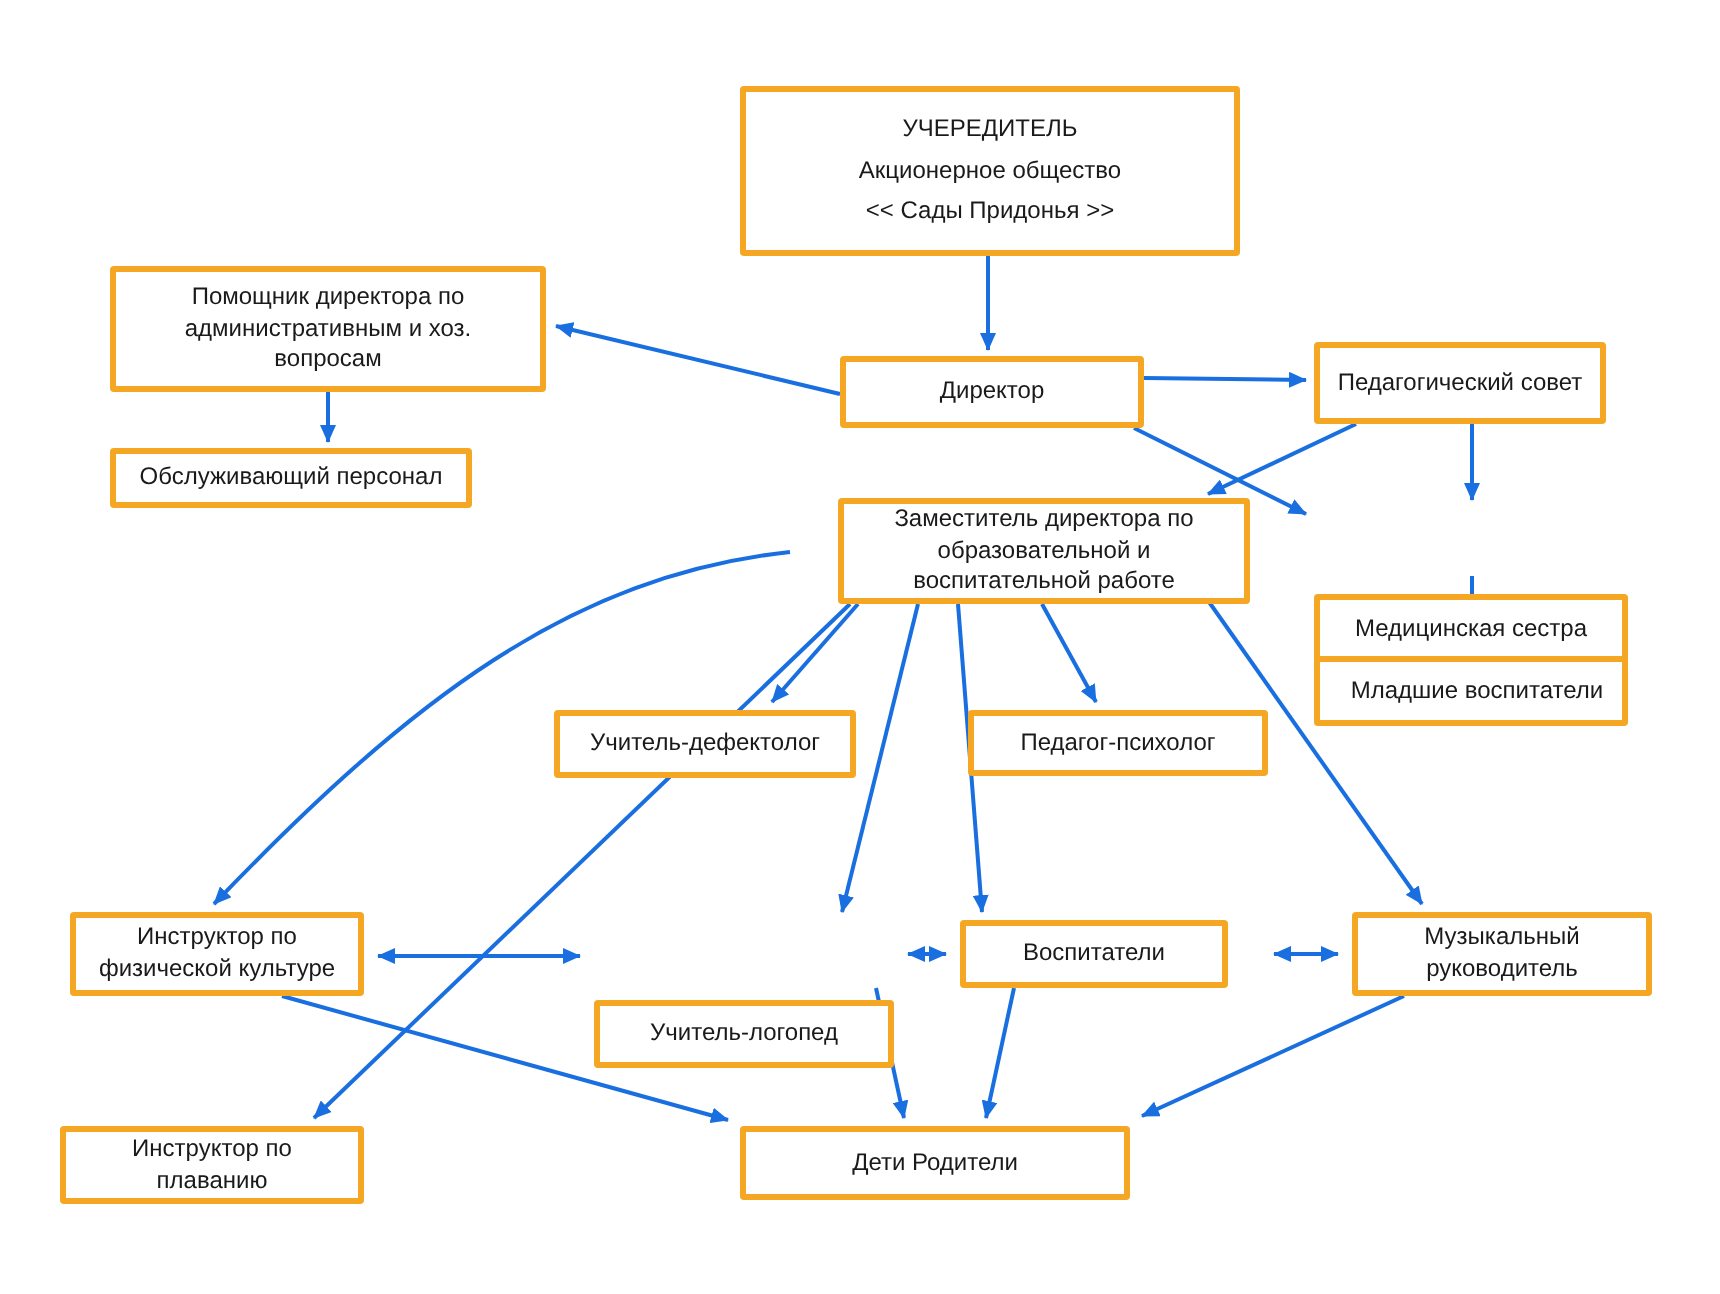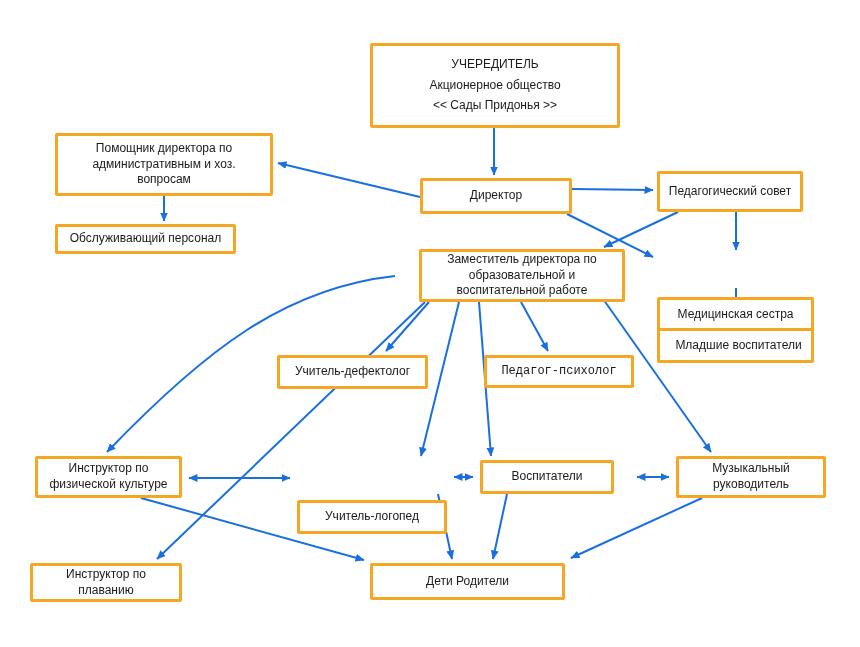--- a/index.html
+++ b/index.html
@@ -16,21 +16,21 @@
   }
   #n-founder{left:370px;top:43px;width:250px;height:85px;flex-direction:column;justify-content:space-evenly;padding:6px 8px;}
   #n-assistant{left:55px;top:133px;width:218px;height:63px;}
   #n-director{left:420px;top:178px;width:152px;height:36px;}
   #n-council{left:657px;top:171px;width:146px;height:41px;}
   #n-service{left:55px;top:224px;width:181px;height:30px;}
   #n-deputy{left:395px;top:249px;width:206px;height:53px;margin-left:24px;}
   #n-nurse{left:657px;top:253px;width:157px;height:35px;margin-top:44px;}
   #n-junior{left:657px;top:328px;width:157px;height:35px;padding-left:12px;}
   #n-defect{left:277px;top:355px;width:151px;height:34px;}
-  #n-psych{left:484px;top:355px;width:150px;height:33px;font-family:Liberation Mono, monospace;}
+  #n-psych{left:484px;top:355px;width:150px;height:33px;}
   #n-pe{left:35px;top:456px;width:147px;height:42px;}
   #n-speech{left:297px;top:460px;width:150px;height:34px;margin-top:40px;}
   #n-edu{left:480px;top:460px;width:134px;height:34px;}
   #n-music{left:676px;top:456px;width:150px;height:42px;}
   #n-swim{left:30px;top:563px;width:152px;height:39px;}
   #n-children{left:370px;top:563px;width:195px;height:37px;text-align:center;}
 </style>
 </head>
 <body>
 

